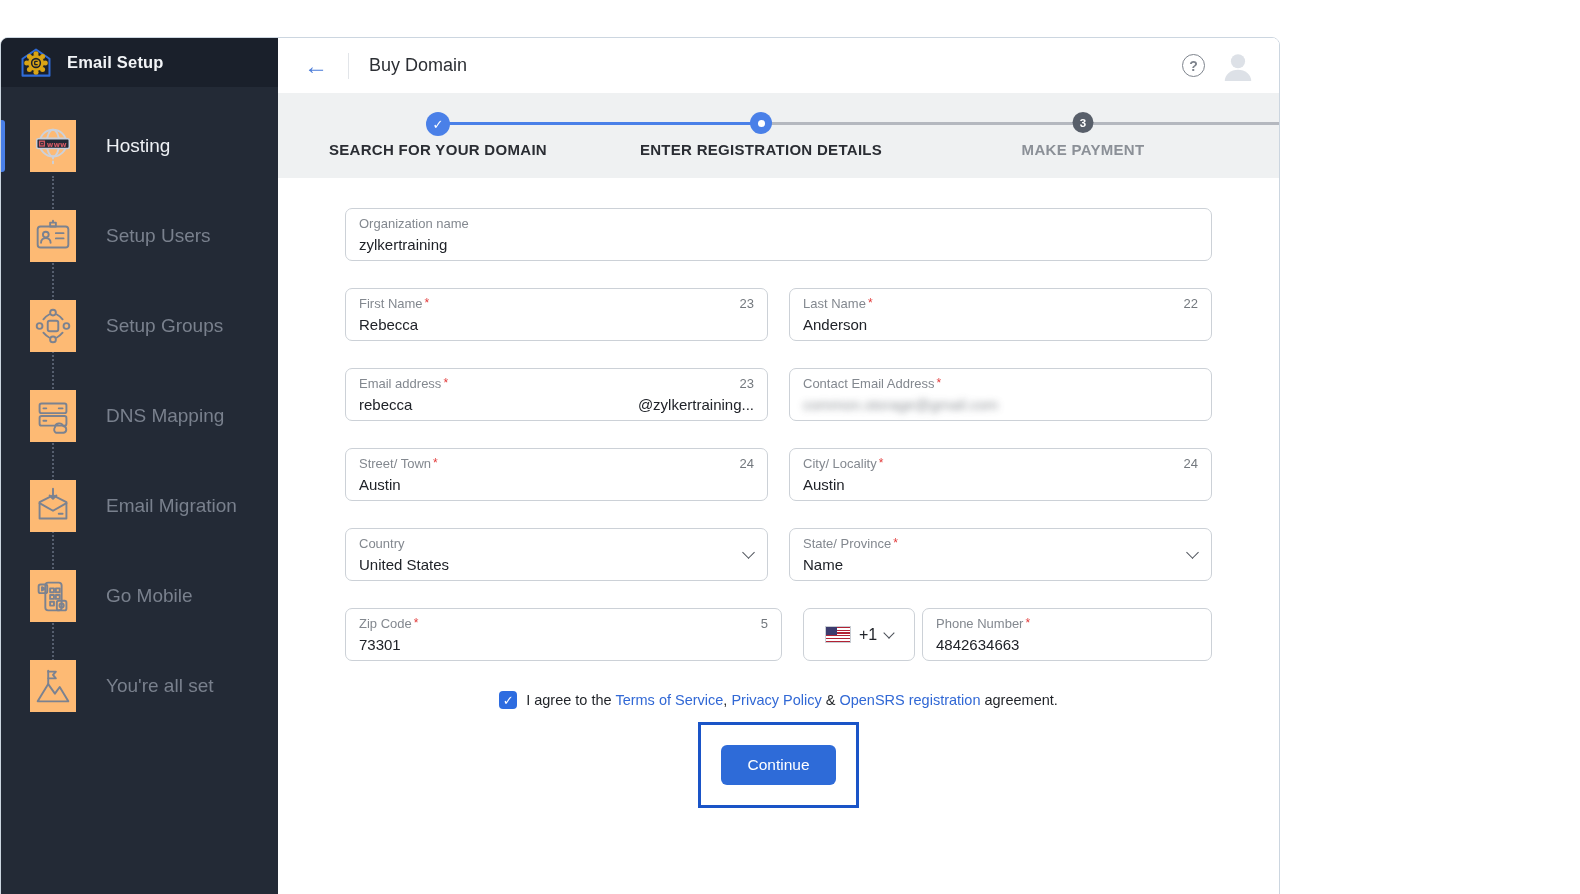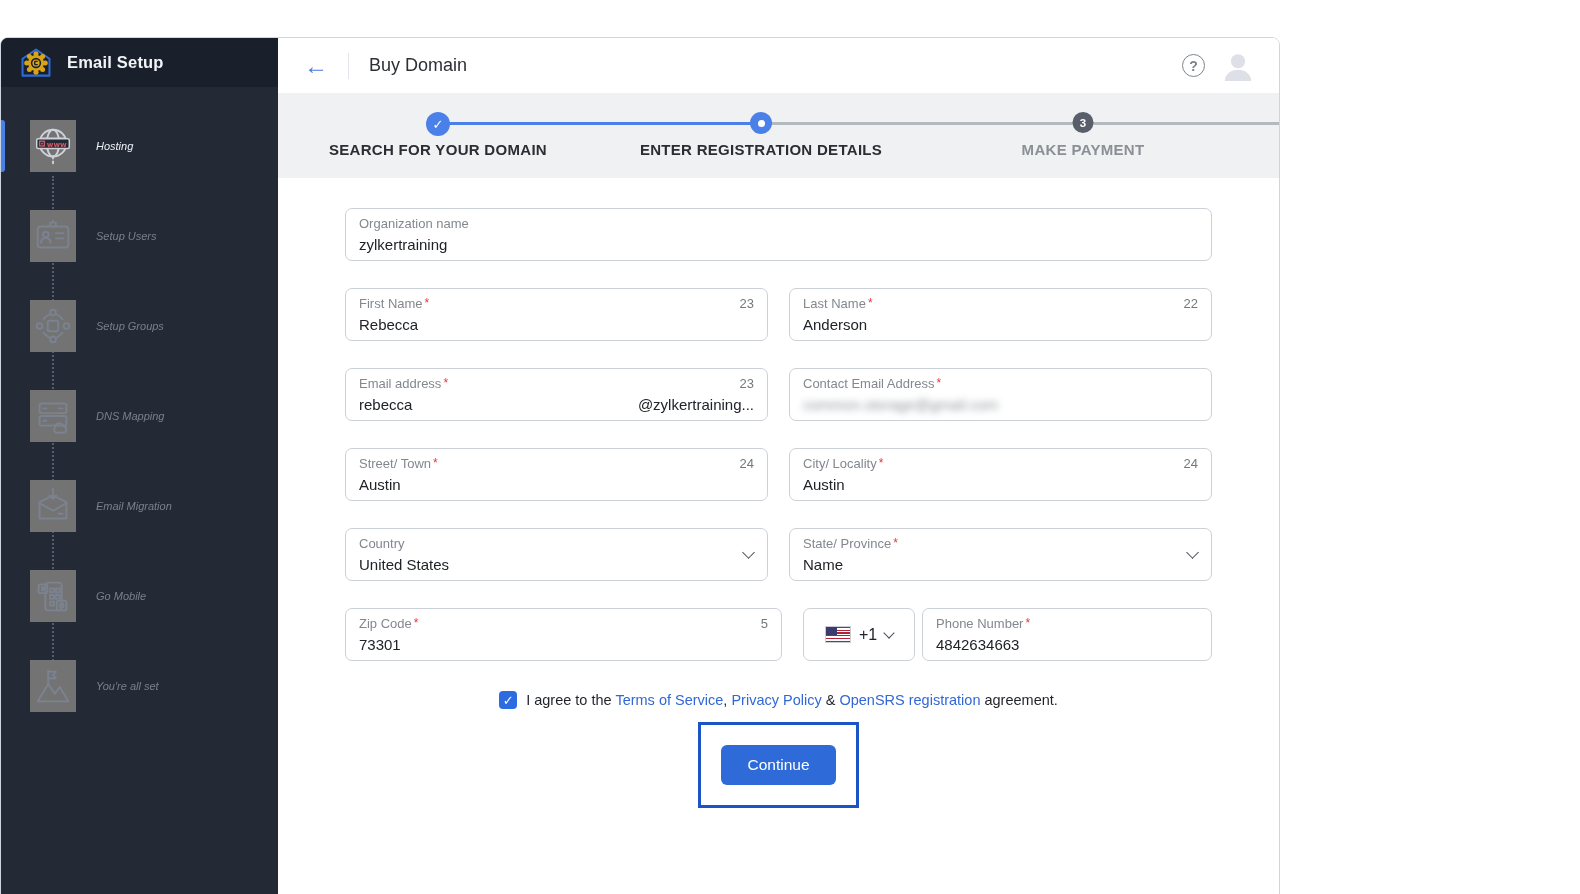--- a/index.html
+++ b/index.html
@@ -6,22 +6,22 @@
   html,body { width:1580px; height:894px; font-family:"Liberation Sans","DejaVu Sans",sans-serif; background:#fff; }
   .frame { position:relative; width:1280px; height:892px; border:1px solid #ccd6e0; border-radius:8px; overflow:hidden; background:#fff;margin-top:37px; }
 
   
   .sidebar { position:absolute; left:0; top:0; width:277px; height:100%; background:#232a36; }
   .sidebar-header { height:49px; background:#1a202b; display:flex; align-items:center; padding-left:18px; gap:14px; }
   .logo { width:34px; height:32px; flex:0 0 auto; }
   .app-title { color:#f2f4f7; font-size:16.5px; font-weight:bold; letter-spacing:.2px; }
   .side-dotted { position:absolute; left:51px; top:138px; height:512px; border-left:2px dotted #555e6e; }
   .side-item { position:absolute; left:0; width:277px; height:60px; display:flex; align-items:center; }
-  .side-item .ic { position:absolute; left:29px; width:46px; height:52px; background:#737373; display:flex; align-items:center; justify-content:flex-start; }
-  .side-item .lbl { position:absolute; left:95px; font-size:11px; color:#79808d;font-style:italic; }
+  .side-item .ic { position:absolute; left:29px; width:46px; height:52px; background:#fdba74; display:flex; align-items:center; justify-content:flex-start; }
+  .side-item .lbl { position:absolute; left:105px; font-size:19px; color:#79808d; }
   .side-item.active .lbl { color:#eef1f5; }
   .active-bar { position:absolute; left:0; top:82px; width:4px; height:52px; background:#4a80e8; border-radius:0 3px 3px 0; }
 
   
   .main { position:absolute; left:277px; top:0; right:0; bottom:0; background:#fff; }
 
   .topbar { height:55px; display:flex; align-items:center; padding:0 24px 0 26px; background:#fff; }
   .back-arrow { color:#4a7bd8; font-size:24px; line-height:1; cursor:pointer; }
   .tb-divider { width:1px; height:26px; background:#e2e5e9; margin:0 20px; }
   .page-title { font-size:18px; font-weight:normal; color:#2c2f34; }

